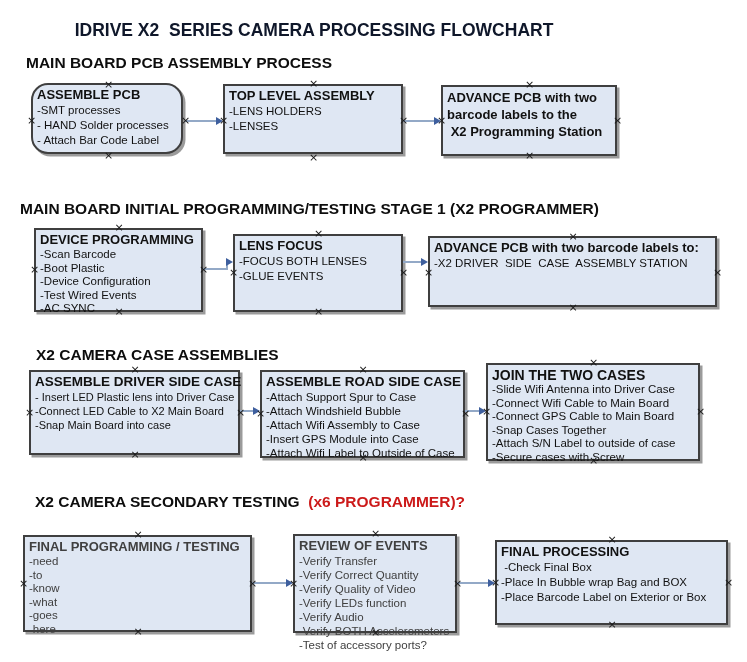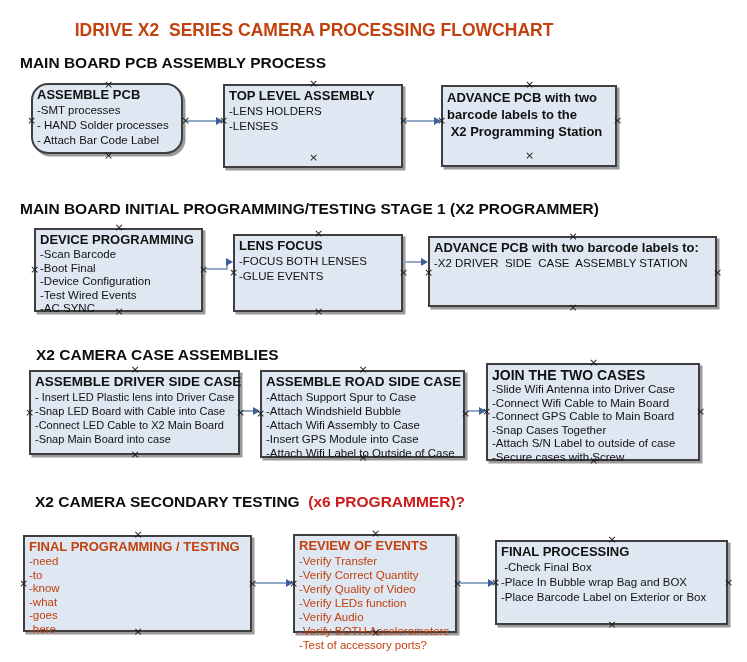--- a/index.html
+++ b/index.html
@@ -3,61 +3,61 @@
 <meta charset="utf-8">
 <style>
   html,body{margin:0;padding:0;background:#ffffff;}
   #canvas{
     position:relative;width:747px;height:662px;background:#ffffff;
     font-family:"Liberation Sans","DejaVu Sans",sans-serif;color:#111;
     overflow:hidden;
   }
   .main-title{
     position:absolute;left:0;top:20px;width:628px;text-align:center;
-    font-size:17.5px;font-weight:bold;white-space:pre;color:#c2410c;
+    font-size:17.5px;font-weight:bold;white-space:pre;color:#0f172a;
   }
   .section-heading{
     position:absolute;font-size:15.5px;font-weight:bold;white-space:pre;color:#0d0d0d;
   }
-  #sh1{left:20px;top:54px;text-align:center;}
+  #sh1{left:26px;top:54px;text-align:center;}
   #sh2{left:20px;top:200px;}
   #sh3{left:36px;top:346px;}
   #sh4{left:35px;top:493px;}
   #sh4 .red-part{color:#cc1a1a;}
   .box{
     position:absolute;background:#dfe7f3;border:2px solid #3f3f3f;
     box-shadow:2.5px 2.5px 0 0 #9b9b9b;box-sizing:border-box;
     padding:2px 4px;overflow:visible;
   }
   .box-title{font-size:13px;font-weight:bold;line-height:16px;white-space:pre;}
   .box-item{font-size:11.5px;line-height:15px;white-space:pre;}
   
   #b11{left:31px;top:83px;width:152px;height:71px;border-radius:17px;}
-  #b12{left:223px;top:84px;width:180px;height:84px;}
-  #b13{left:441px;top:85px;width:176px;height:82px;}
+  #b12{left:223px;top:84px;width:180px;height:70px;}
+  #b13{left:441px;top:85px;width:176px;height:71px;}
   #b13 .box-title{white-space:pre-wrap;line-height:17px;}
   #b21{left:34px;top:228px;width:169px;height:84px;}
   #b21 .box-item{line-height:13.5px;}
   #b22{left:233px;top:234px;width:170px;height:78px;}
   #b23{left:428px;top:236px;width:289px;height:71px;}
   #b31{left:29px;top:370px;width:211px;height:85px;}
   #b31 .box-item{font-size:11px;line-height:14px;}
   #b31 .box-title{font-size:13.5px;}
   #b32{left:260px;top:370px;width:205px;height:88px;}
   #b32 .box-item{line-height:14px;}
   #b32 .box-title{font-size:13.5px;}
   #b33{left:486px;top:363px;width:214px;height:98px;}
   #b33 .box-item{line-height:13.5px;}
   #b33 .box-title{font-size:14px;}
   #b41{left:23px;top:535px;width:229px;height:97px;}
   #b41 .box-item{line-height:13.5px;}
   #b42{left:293px;top:534px;width:164px;height:99px;}
   #b42 .box-item{line-height:14px;}
   #b43{left:495px;top:540px;width:233px;height:85px;}
-  .red .box-title,.red .box-item{color:#c2410c;}
+  .red .box-title,.red .box-item{color:#404040;}
   
   .seg{position:absolute;height:2px;background:#93a9c7;}
   .vseg{position:absolute;width:2px;background:#93a9c7;}
   .head{
     position:absolute;width:0;height:0;
     border-top:4px solid transparent;border-bottom:4px solid transparent;
     border-left:7px solid #3e5f9e;
   }
   
   .cp{
@@ -90,39 +90,38 @@
   </div>
   <div class="box" id="b13">
     <div class="box-title">ADVANCE PCB with two
 barcode labels to the
  X2 Programming Station</div>
   </div>
 
   <div class="box" id="b21">
     <div class="box-title">DEVICE PROGRAMMING</div>
     <div class="box-item">-Scan Barcode</div>
-    <div class="box-item">-Boot Final</div>
+    <div class="box-item">-Boot Plastic</div>
     <div class="box-item">-Device Configuration</div>
     <div class="box-item">-Test Wired Events</div>
     <div class="box-item">-AC SYNC</div>
   </div>
   <div class="box" id="b22">
     <div class="box-title">LENS FOCUS</div>
     <div class="box-item">-FOCUS BOTH LENSES</div>
     <div class="box-item">-GLUE EVENTS</div>
   </div>
   <div class="box" id="b23">
     <div class="box-title">ADVANCE PCB with two barcode labels to:</div>
     <div class="box-item">-X2 DRIVER  SIDE  CASE  ASSEMBLY STATION</div>
   </div>
 
   <div class="box" id="b31">
     <div class="box-title">ASSEMBLE DRIVER SIDE CASE</div>
     <div class="box-item">- Insert LED Plastic lens into Driver Case</div>
-    <div class="box-item">-Snap LED Board with Cable into Case</div>
     <div class="box-item">-Connect LED Cable to X2 Main Board</div>
     <div class="box-item">-Snap Main Board into case</div>
   </div>
   <div class="box" id="b32">
     <div class="box-title">ASSEMBLE ROAD SIDE CASE</div>
     <div class="box-item">-Attach Support Spur to Case</div>
     <div class="box-item">-Attach Windshield Bubble</div>
     <div class="box-item">-Attach Wifi Assembly to Case</div>
     <div class="box-item">-Insert GPS Module into Case</div>
     <div class="box-item">-Attach Wifi Label to Outside of Case</div>

